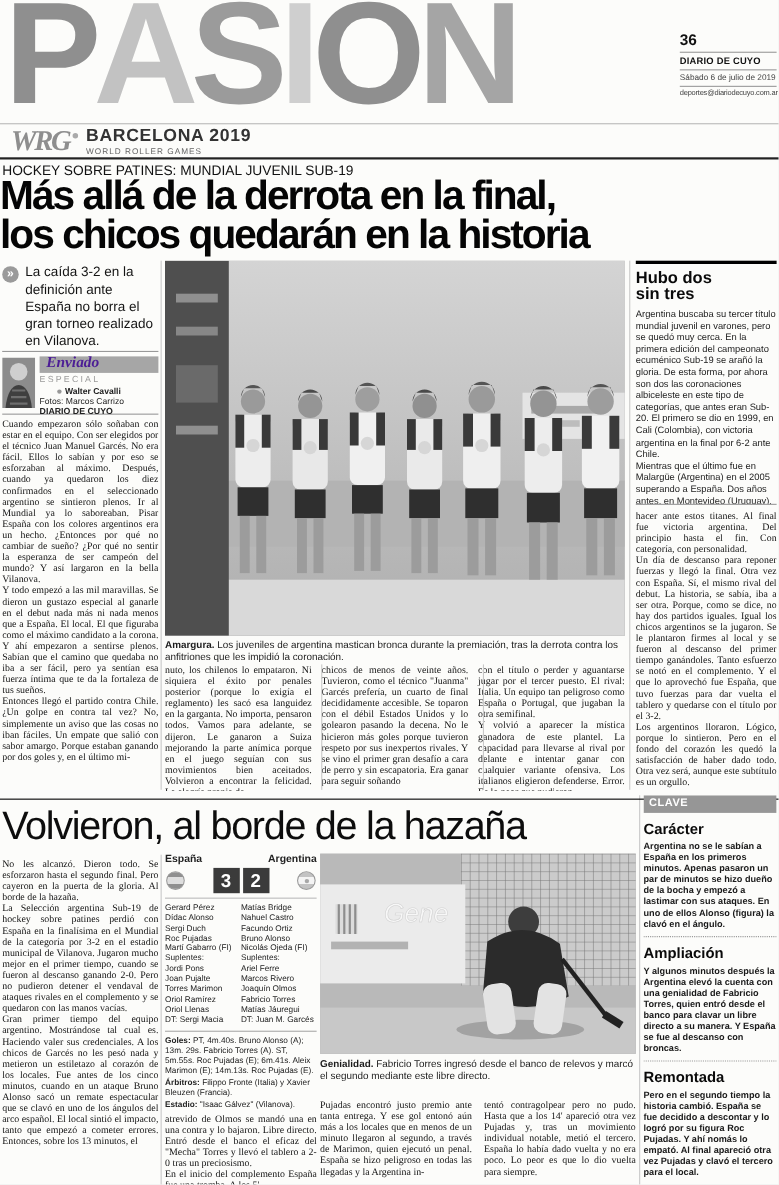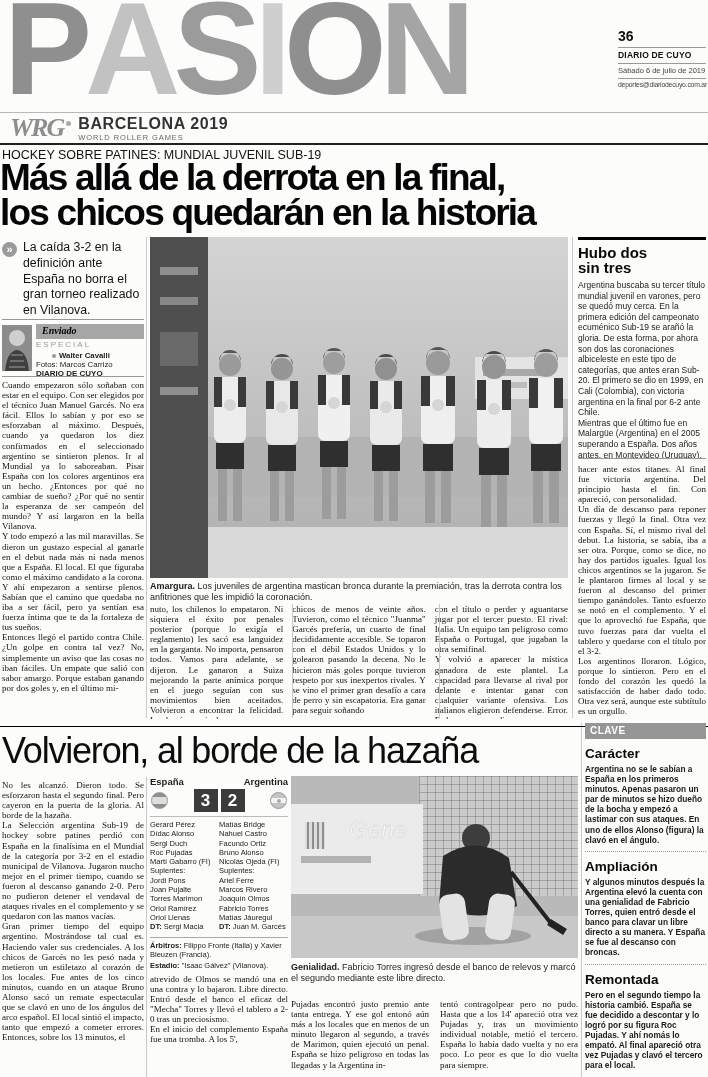--- a/index.html
+++ b/index.html
@@ -28,22 +28,22 @@
   .headline{left:0;top:160px;width:708px;font-size:37px;line-height:35px;font-weight:700;
             letter-spacing:-1.8px;color:#050505;}
   
   .lead{left:2px;top:240px;width:142px;box-sizing:border-box;padding-left:21px;
         font-size:12.3px;line-height:15.8px;color:#141414;}
   .lead-marker{position:absolute;left:0;top:2px;width:15px;height:15px;border-radius:50%;background:#9a9a9a;
         color:#fff;font-weight:700;font-size:11px;line-height:14px;text-align:center;}
   .byline{left:2px;top:319px;width:142px;height:58px;border-top:1px solid #999;border-bottom:1px solid #999;padding-top:4px;box-sizing:border-box;}
   .byline .headshot{position:absolute;left:0;top:5px;}
   .byline-right{margin-left:34px;}
-  .tagbar{background:#a6a6a6;color:#000000;font-family:"Liberation Serif",serif;font-style:italic;font-weight:700;
-          font-size:10px;height:15px;line-height:14px;padding-left:6px;}
+  .tagbar{background:#a6a6a6;color:#4c1d95;font-family:"Liberation Serif",serif;font-style:italic;font-weight:700;
+          font-size:14px;height:15px;line-height:14px;padding-left:6px;}
   .tagsub{color:#9a9a9a;font-size:8px;letter-spacing:2px;margin:1px 0 2px;}
   .b-row{font-size:7.8px;line-height:9px;color:#222;}
   .b-author{font-weight:700;margin-left:16px;}
   .b-bullet{display:inline-block;width:4px;height:4px;border-radius:50%;background:#999;margin-right:3px;}
   .b-paper{font-weight:700;font-size:8px;}
   
   .serif{font-family:"Liberation Serif",serif;font-size:9px;line-height:10.1px;text-align:justify;color:#131313;}
   .serif p{margin:0;}
   .col1{left:2px;top:380px;width:142px;height:338px;overflow:hidden;}
   .photo1{left:150px;top:237px;width:418px;height:341px;background:#bfbfbf;}
@@ -72,21 +72,21 @@
   .scorepair{display:flex;gap:3px;}
   .scorebox{width:24px;height:23px;background:#3b3b3b;color:#fff;font-size:17px;font-weight:700;
             display:flex;align-items:center;justify-content:center;}
   .flag{width:17px;height:17px;border-radius:50%;border:1px solid #999;box-sizing:border-box;}
   .flag-es{background:linear-gradient(180deg,#8f8f8f 0 28%,#dedede 28% 72%,#8f8f8f 72% 100%);}
   .flag-ar{background:linear-gradient(180deg,#c3c3c3 0 30%,#f4f4f4 30% 70%,#c3c3c3 70% 100%);position:relative;}
   .flag-ar::after{content:"";position:absolute;left:6px;top:6px;width:4px;height:4px;border-radius:50%;background:#a8a8a8;}
   .mb-rule{border-bottom:1px solid #bbb;margin:4px 0 3px;}
   .rosters{display:flex;}
   .rcol{width:50%;font-size:7.5px;line-height:9.3px;color:#222;white-space:nowrap;}
-  .rcol .dt b{font-weight:700;}
+  .rcol .dt b{font-weight:400;}
   .golesbox{margin-top:5px;border-top:1px solid #aaa;padding-top:3px;font-size:7.5px;line-height:9px;color:#222;}
   .golesbox p{margin:0 0 2px;}
   .golesbox .gl{font-weight:700;}
   .a2col2text{margin-top:4px;height:74px;overflow:hidden;}
   
   .photo2{left:291px;top:776px;width:287px;height:182px;background:#b9b9b9;}
   .caption2{left:291px;top:962px;width:287px;}
   .colsAB{left:291px;top:999px;width:287px;height:78px;overflow:hidden;display:flex;gap:11px;}
   .colsAB .c{flex:1;}
   
@@ -272,21 +272,21 @@
     <div class="sbox-title">
       <div>Hubo dos</div>
       <div>sin tres</div>
     </div>
     <div class="sbox-body">
       <p>Argentina buscaba su tercer título mundial juvenil en varones, pero se quedó muy cerca. En la primera edición del campeonato ecuménico Sub-19 se arañó la gloria. De esta forma, por ahora son dos las coronaciones albiceleste en este tipo de categorías, que antes eran Sub-20. El primero se dio en 1999, en Cali (Colombia), con victoria argentina en la final por 6-2 ante Chile.</p>
       <p>Mientras que el último fue en Malargüe (Argentina) en el 2005 superando a España. Dos años antes, en Montevideo (Uruguay), se cayó en la final 5-3 ante Portugal.</p>
     </div>
   </div>
   <div class="abs col5 serif">
-    <p>hacer ante estos titanes. Al final fue victoria argentina. Del principio hasta el fin. Con apareció, con personalidad.</p>
+    <p>hacer ante estos titanes. Al final fue victoria argentina. Del principio hasta el fin. Con categoría, con personalidad.</p>
     <p>Un día de descanso para reponer fuerzas y llegó la final. Otra vez con España. Sí, el mismo rival del debut. La historia, se sabía, iba a ser otra. Porque, como se dice, no hay dos partidos iguales. Igual los chicos argentinos se la jugaron. Se le plantaron firmes al local y se fueron al descanso del primer tiempo ganándoles. Tanto esfuerzo se notó en el complemento. Y el que lo aprovechó fue España, que tuvo fuerzas para dar vuelta el tablero y quedarse con el título por el 3-2.</p>
     <p>Los argentinos lloraron. Lógico, porque lo sintieron. Pero en el fondo del corazón les quedó la satisfacción de haber dado todo. Otra vez será, aunque este subtítulo es un orgullo.</p>
   </div>
 
   <div class="vrule" style="left:146px;top:237px;height:481px;"></div>
   <div class="vrule" style="left:292px;top:604px;height:114px;"></div>
   <div class="vrule" style="left:439px;top:604px;height:114px;"></div>
   <div class="vrule" style="left:572px;top:237px;height:481px;"></div>
   <div class="vrule" style="left:146px;top:777px;height:300px;"></div>
   <div class="vrule" style="left:581px;top:723px;height:354px;"></div>
@@ -338,20 +338,21 @@
         <div>Suplentes:</div>
         <div>Ariel Ferre</div>
         <div>Marcos Rivero</div>
         <div>Joaquín Olmos</div>
         <div>Fabricio Torres</div>
         <div>Matías Jáuregui</div>
         <div class="dt"><b>DT:</b><span> Juan M. Garcés</span></div>
       </div>
     </div>
     <div class="golesbox">
+      <p><span class="gl">Goles:</span><span> PT, 4m.40s. Bruno Alonso (A); 13m. 29s. Fabricio Torres (A). ST, 5m.55s. Roc Pujadas (E); 6m.41s. Aleix Marimon (E); 14m.13s. Roc Pujadas (E).</span></p>
       <p><span class="gl">Árbitros:</span><span> Filippo Fronte (Italia) y Xavier Bleuzen (Francia).</span></p>
       <p><span class="gl">Estadio:</span><span> "Isaac Gálvez" (Vilanova).</span></p>
     </div>
     <div class="a2col2text serif">
       <p>atrevido de Olmos se mandó una en una contra y lo bajaron. Libre directo. Entró desde el banco el eficaz del "Mecha" Torres y llevó el tablero a 2-0 tras un preciosismo.</p>
       <p>En el inicio del complemento España fue una tromba. A los 5',</p>
     </div>
   </div>
 
   <svg class="abs photo2" width="287" height="182" viewBox="0 0 287 182">

